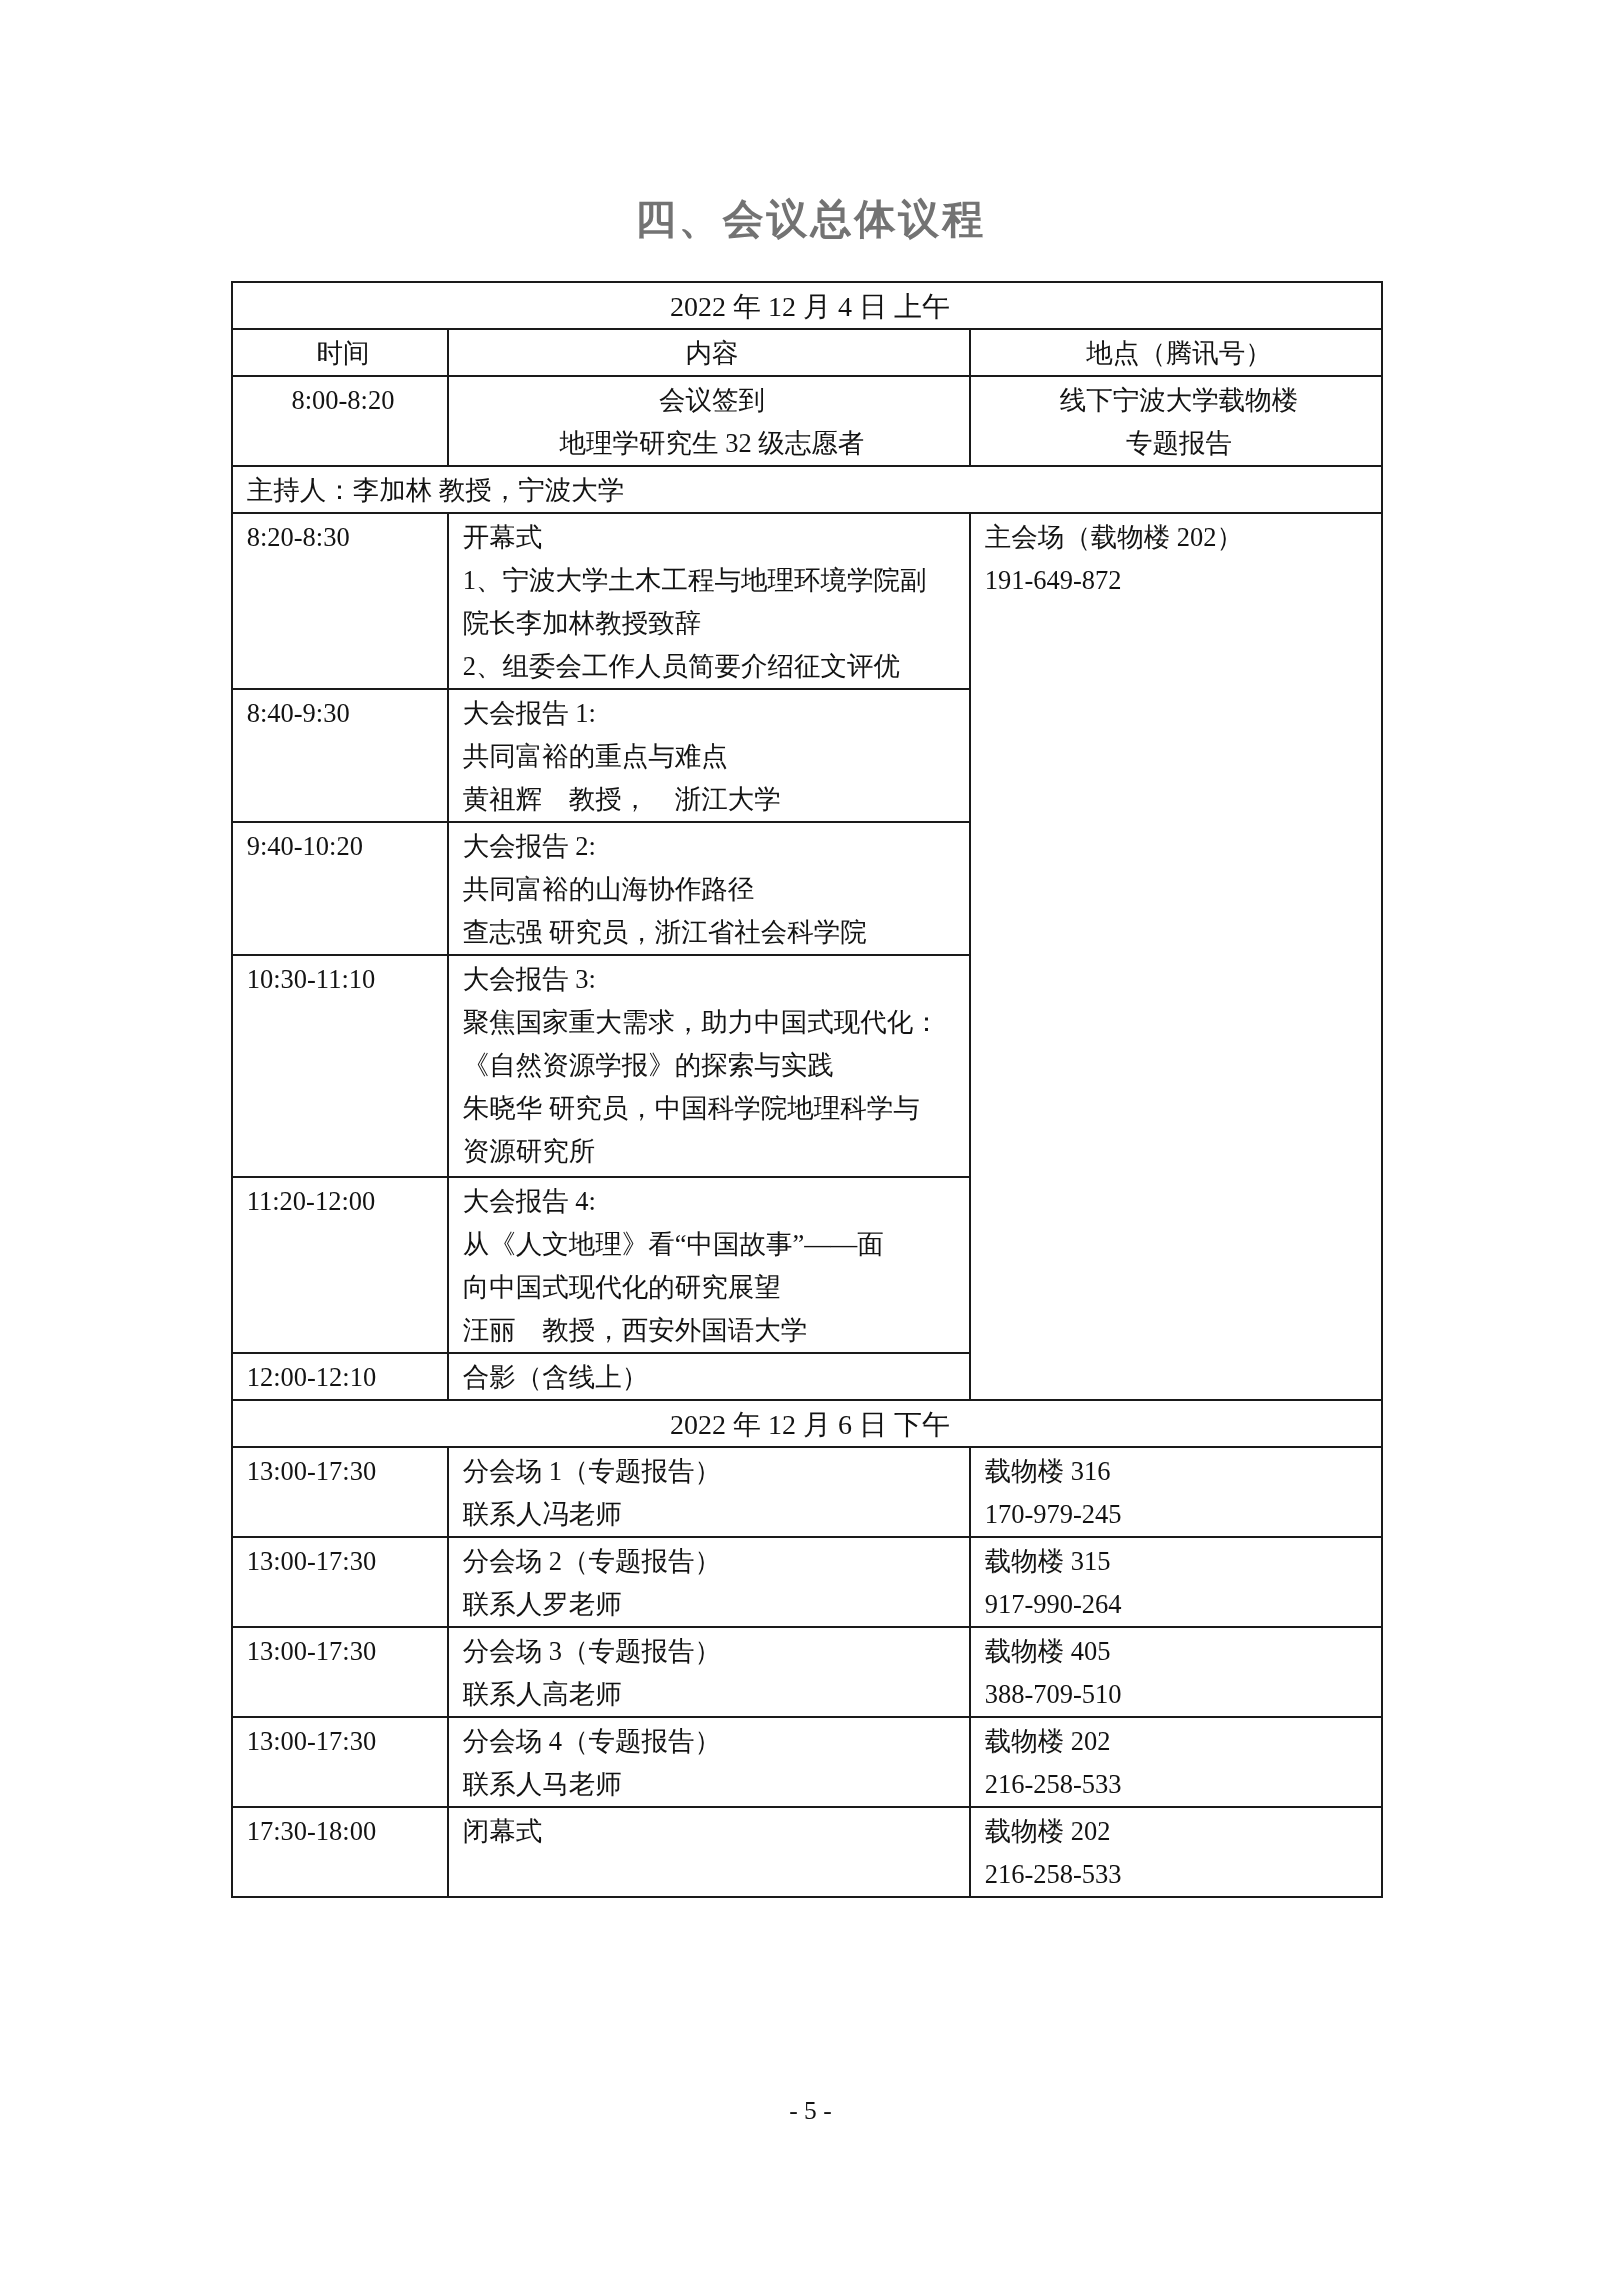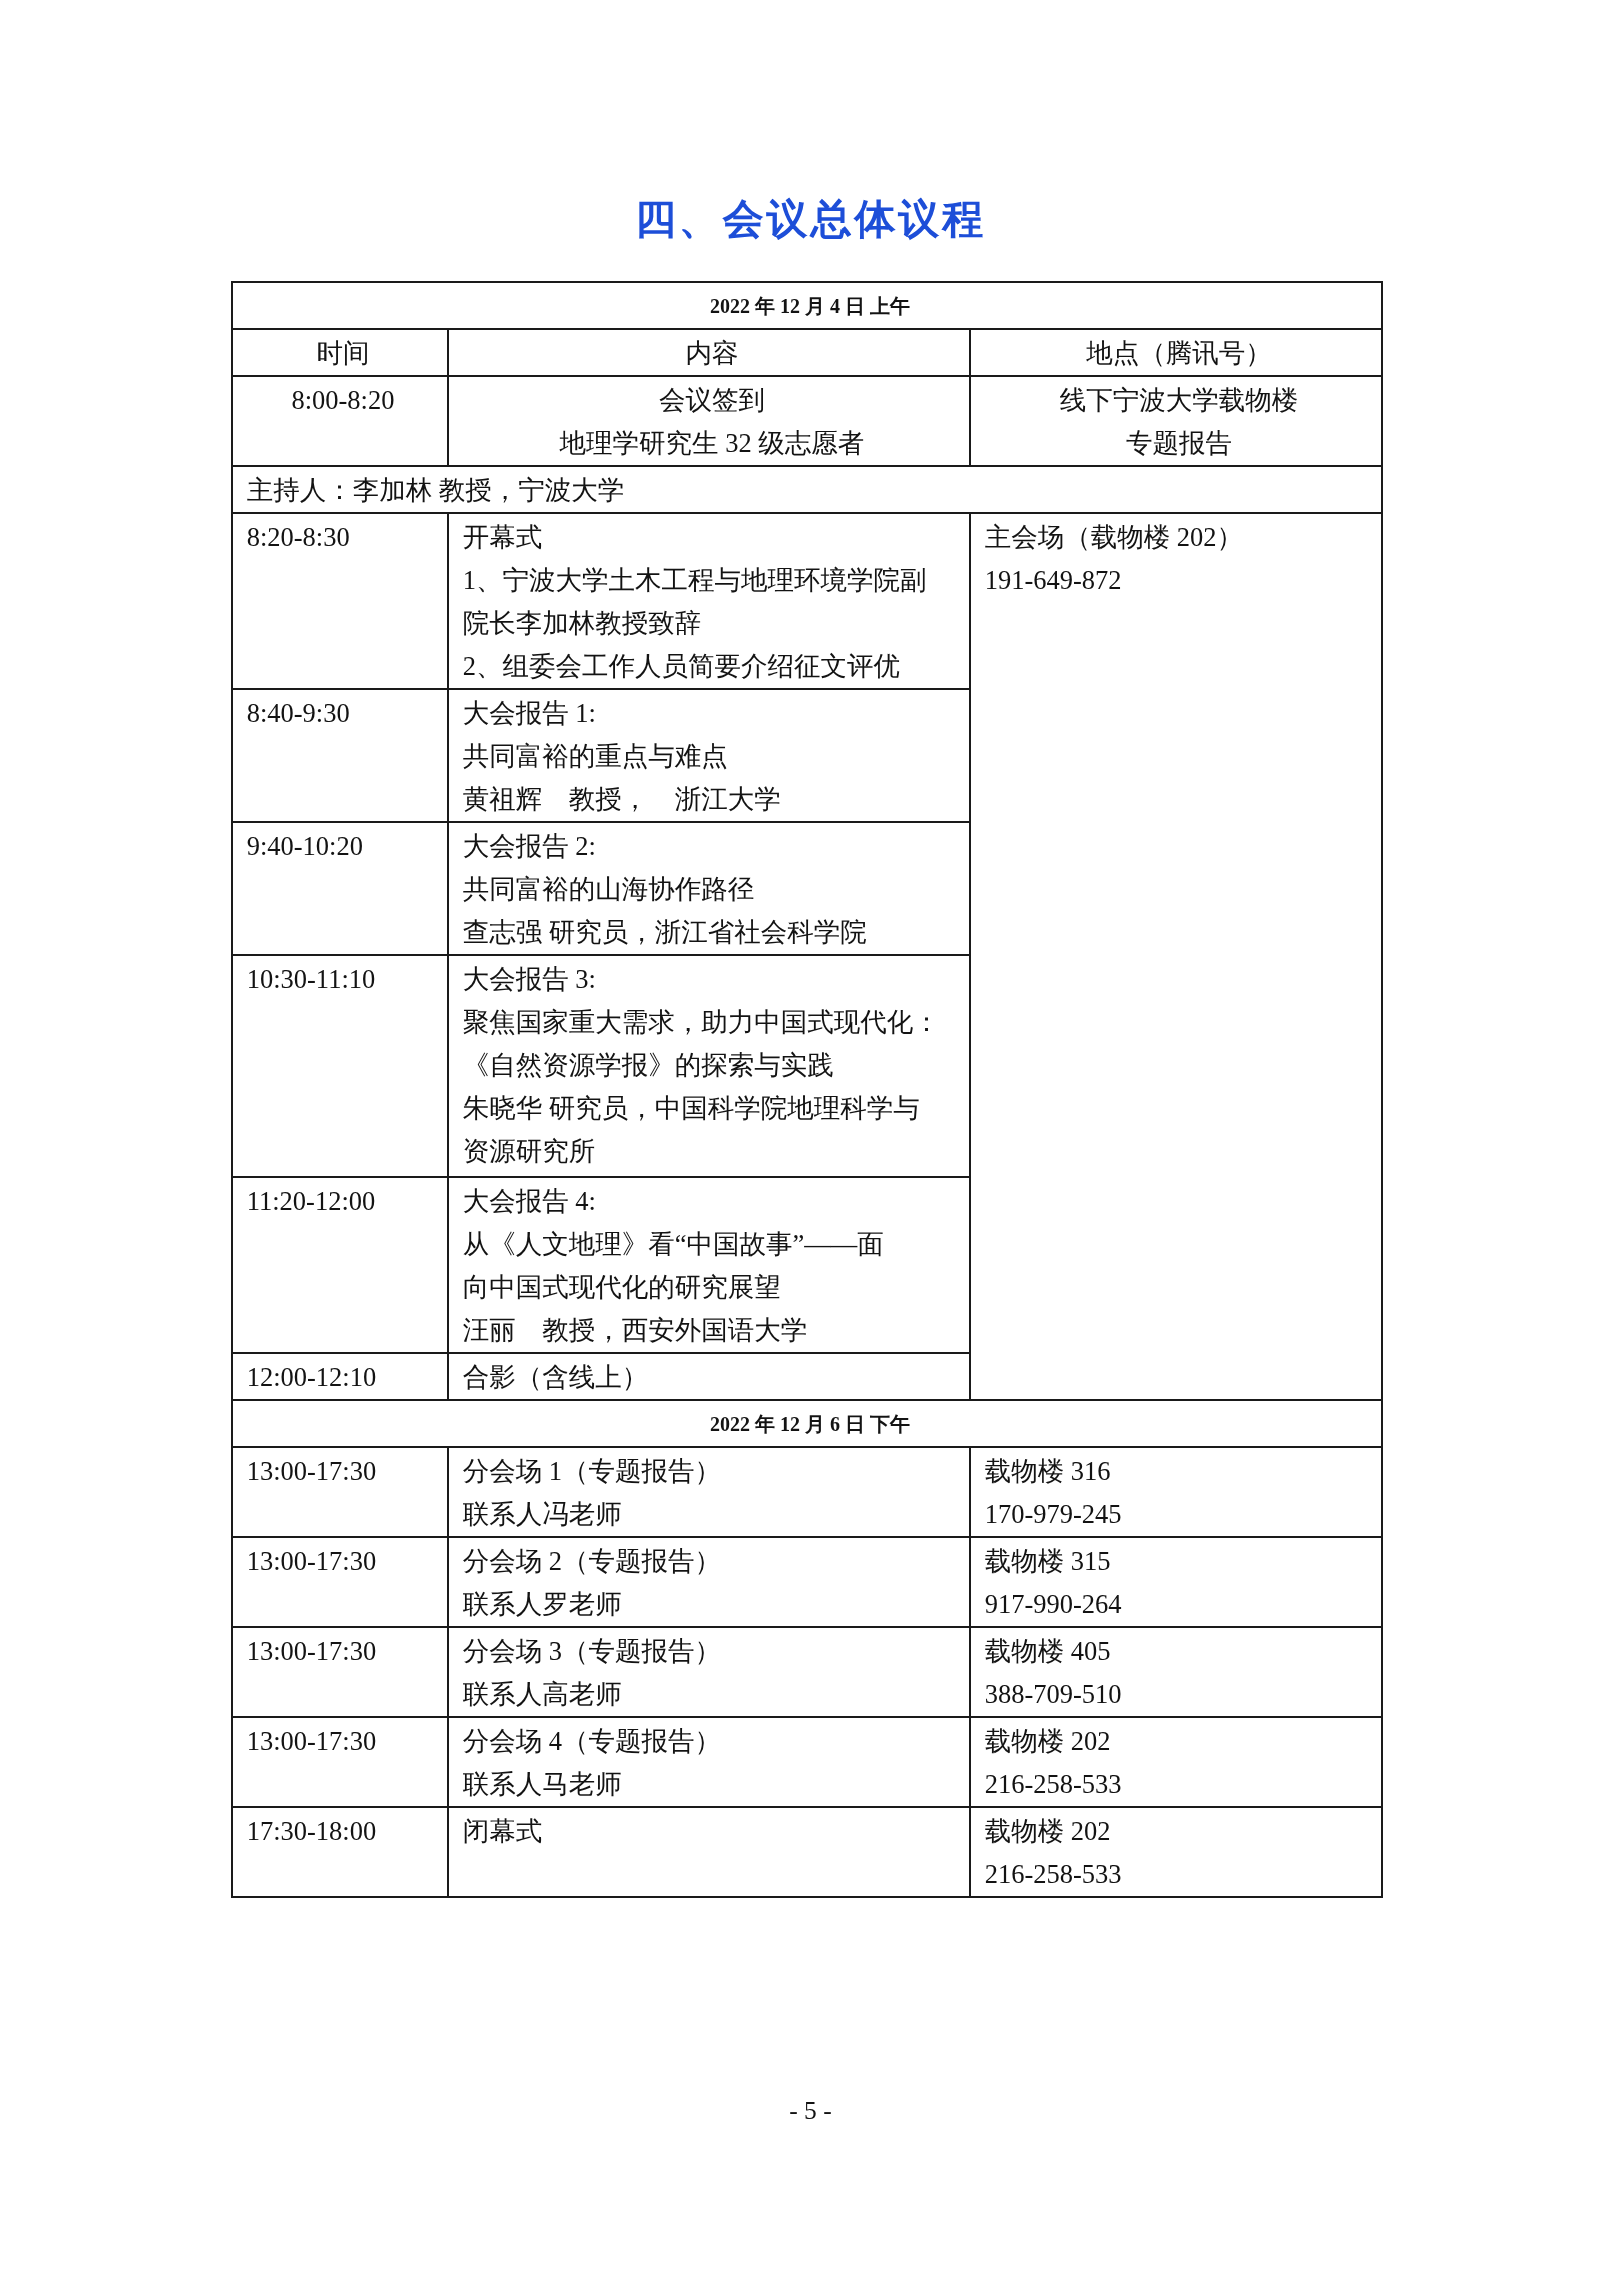--- a/index.html
+++ b/index.html
@@ -21,21 +21,21 @@
   .doc-title {
     position: absolute;
     top: 192px;
     left: 0;
     width: 100%;
     text-align: center;
     font-family: "Liberation Sans", "DejaVu Sans", sans-serif;
     font-weight: 700;
     font-size: 41px;
     letter-spacing: 2.9px;
-    color: #1d4ed8;
+    color: #737373;
   }
   table.agenda {
     position: absolute;
     left: 231px;
     top: 281px;
     width: 1150px;
     border-collapse: collapse;
     table-layout: fixed;
     font-size: 26.5px;
     line-height: 43px;
@@ -44,22 +44,22 @@
   table.agenda td {
     border: 2px solid #1a1a1a;
     vertical-align: top;
     padding: 2px 7.8px 0 13.7px;
     white-space: pre-line;
     overflow: hidden;
   }
   td.sec-hdr {
     text-align: center;
     vertical-align: middle;
-    font-weight: 700;
-    font-size: 20px;
+    font-weight: 400;
+    font-size: 28px;
     padding: 0 7.8px;
     margin-left: 12px;
   }
   td.col-hdr {
     text-align: center;
     vertical-align: middle;
     padding: 0 7.8px;
   }
   td.center-cell {
     text-align: center;

